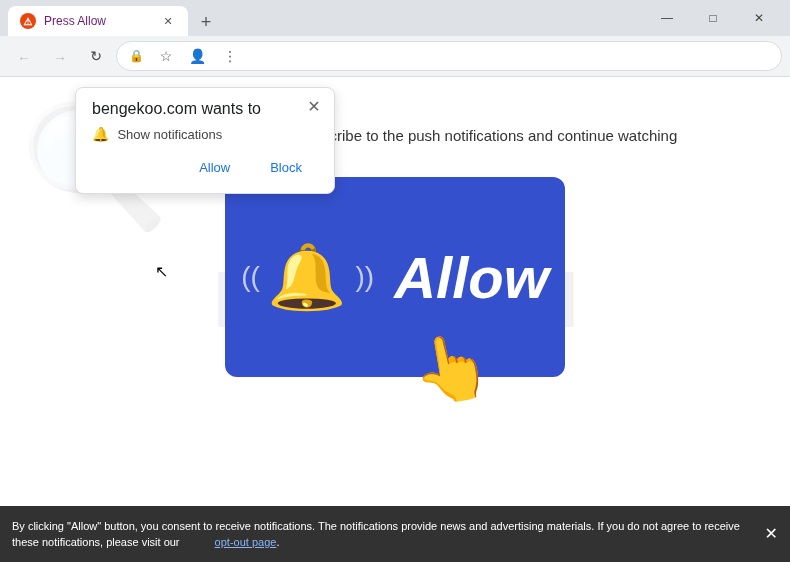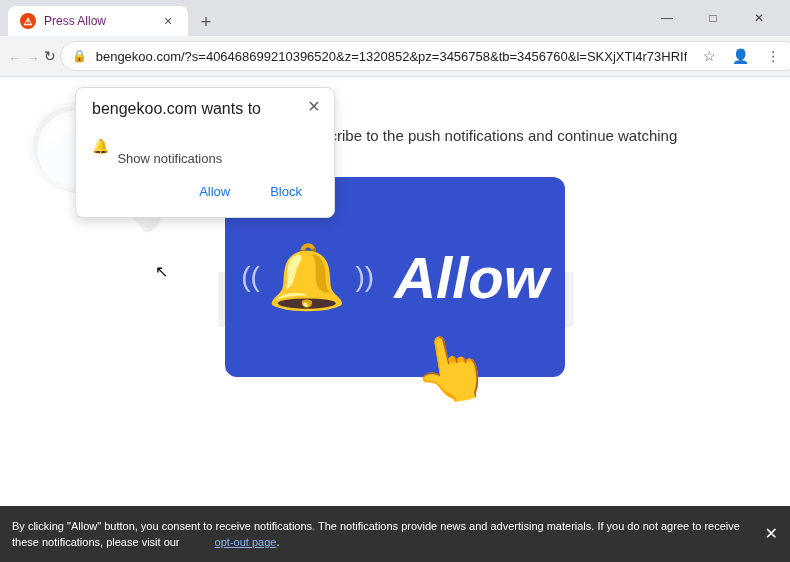--- a/index.html
+++ b/index.html
@@ -319,21 +319,20 @@
     }
 
     .bell-small {
       font-size: 14px;
       color: #555;
     }
 
     .popup-item-text {
       font-size: 13px;
       color: #444;
-      margin-top: 25px;
     }
 
     .popup-buttons {
       display: flex;
       gap: 8px;
       justify-content: flex-end;
     }
 
     .btn-allow {
       padding: 6px 16px;
@@ -422,21 +421,20 @@
     </div>
   </div>
 
   <div class="address-bar-row">
     <div class="nav-btn disabled">←</div>
     <div class="nav-btn disabled">→</div>
     <div class="nav-btn">↻</div>
 
     <div class="address-bar">
       <span class="lock-icon">🔒</span>
-      <span class="address-text">bengekoo.com/?s=406468699210396520&amp;z=1320852&amp;pz=3456758&amp;tb=3456760&amp;l=SKXjXTl4r73HRIf</span>
       <div class="address-right-icons">
         <span class="addr-icon">☆</span>
         <span class="addr-icon">👤</span>
         <span class="addr-icon">⋮</span>
       </div>
     </div>
   </div>
 </div>
 
 <div class="main-content">

